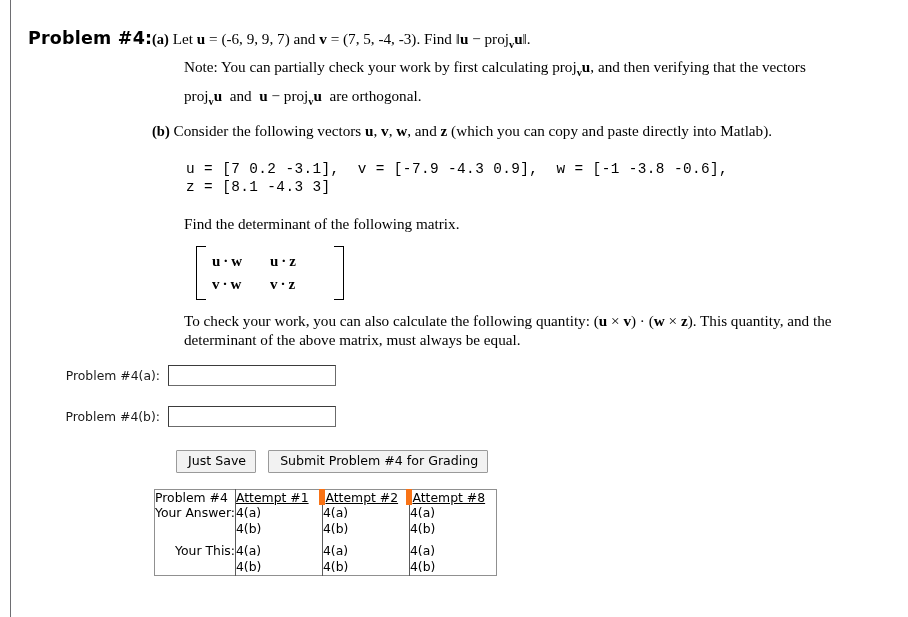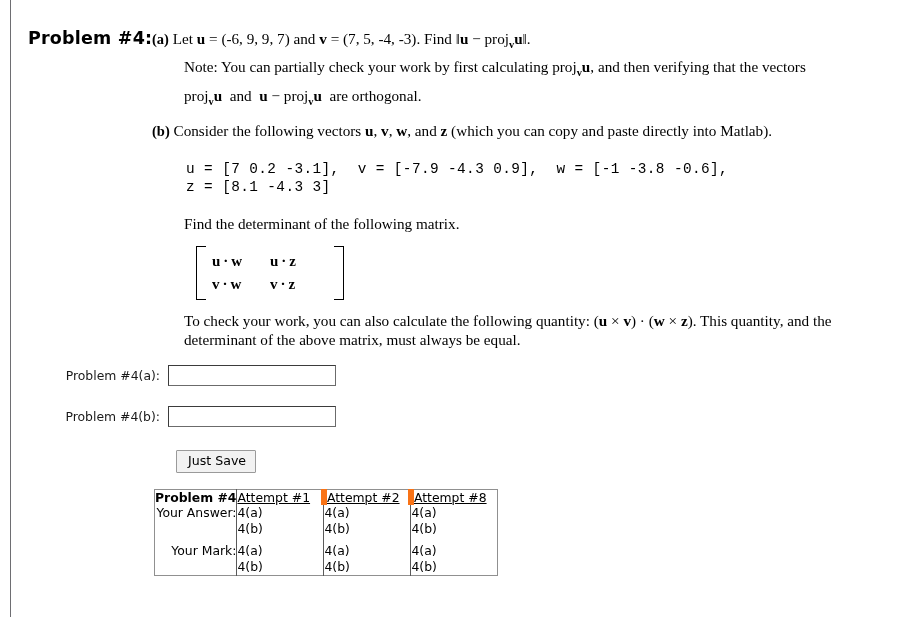--- a/index.html
+++ b/index.html
@@ -213,21 +213,21 @@
   .attempts td {
     padding: 0;
     vertical-align: top;
   }
   .col-head {
     border-right: 1px solid #5a5a5a;
     padding: 4px 6px 2px 6px;
     text-align: left;
   }
   .hdr-problem {
-    font-weight: bold;
+    font-weight: normal;
     white-space: nowrap;
   }
   .hdr-attempt {
     padding: 4px 6px 2px 10px;
     border-right: 6px solid #f97316;
     white-space: nowrap;
   }
   .hdr-attempt:last-child { border-right: none; }
   .hdr-attempt span { text-decoration: underline; }
   .rowlabel {
@@ -317,20 +317,21 @@
     <input class="ans-input" type="text" value="" style="">
   </div>
 
   <div class="ans-row ans-row-b">
     <div class="ans-label">Problem #4(b):</div>
     <input class="ans-input" type="text" value="" style="">
   </div>
 
   <div class="btn-row">
     <button class="btn">Just Save</button>
+    <button class="btn">Submit Problem #4 for Grading</button>
   </div>
 
   <table class="attempts">
     <tbody>
       <tr>
         <td class="col-head hdr-problem">Problem #4</td>
         <td class="hdr-attempt"><span>Attempt #1</span></td>
         <td class="hdr-attempt"><span>Attempt #2</span></td>
         <td class="hdr-attempt"><span>Attempt #8</span></td>
       </tr>
@@ -352,21 +353,21 @@
       </tr>
 
       <tr class="spacer-row">
         <td class="rowlabel"></td>
         <td class="cellvals"></td>
         <td class="cellvals"></td>
         <td class="cellvals"></td>
       </tr>
 
       <tr>
-        <td class="rowlabel">Your Mark:</td>
+        <td class="rowlabel">Your This:</td>
         <td class="cellvals">
           <div>4(a)</div>
           <div>4(b)</div>
         </td>
         <td class="cellvals">
           <div>4(a)</div>
           <div>4(b)</div>
         </td>
         <td class="cellvals">
           <div>4(a)</div>

